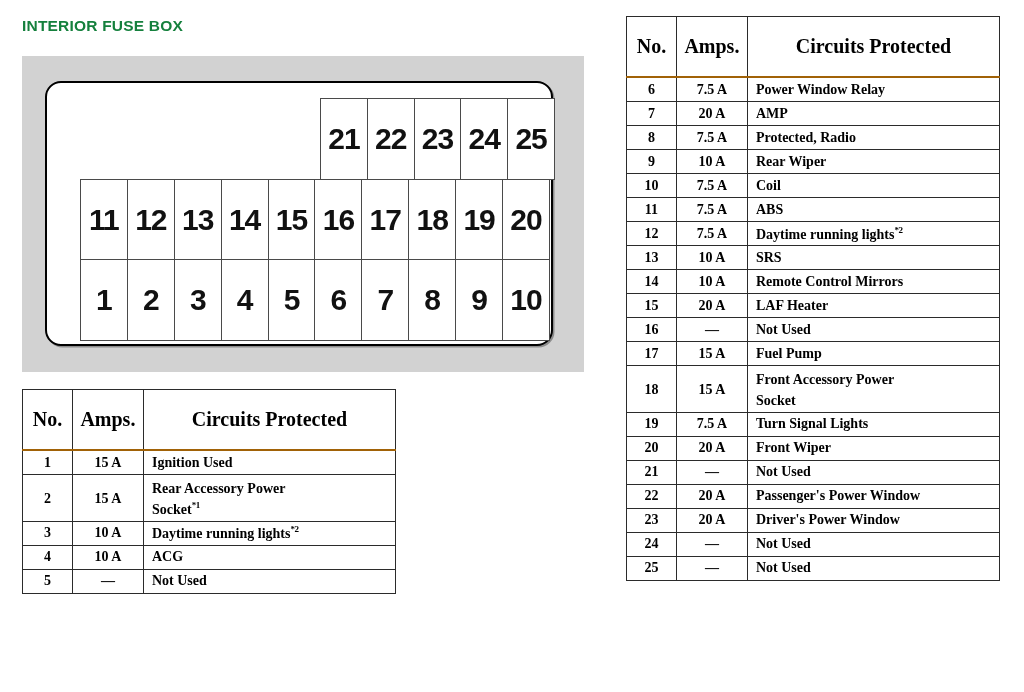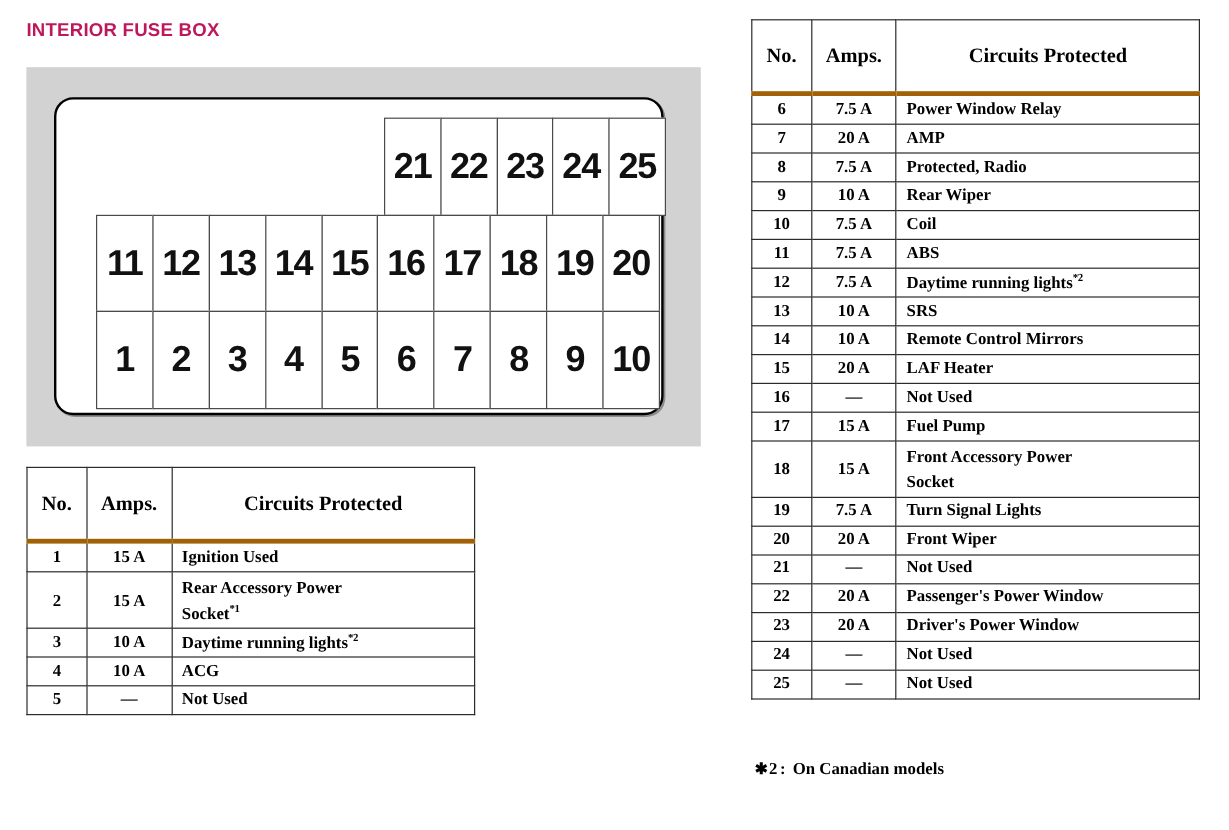--- a/index.html
+++ b/index.html
@@ -18,21 +18,21 @@
 
   
   #page-title {
     position: absolute;
     left: 22px;
     top: 17px;
     font-family: "Liberation Sans", sans-serif;
     font-weight: bold;
     font-size: 15.5px;
     letter-spacing: 0.2px;
-    color: #be185d;
+    color: #15803d;
     white-space: nowrap;
   }
 
   
   #fusebox-panel {
     position: absolute;
     left: 22px;
     top: 56px;
     width: 562px;
     height: 316px;
@@ -94,23 +94,23 @@
     font-family: "Liberation Serif", serif;
     background: #fff;
   }
   table.fuse-table td, table.fuse-table th {
     border: 1px solid #2b2b2b;
     padding: 0;
     vertical-align: middle;
     background: #fff;
   }
   table.fuse-table thead th {
-    border-bottom: 4px solid #a16207;
-    font-weight: bold;
-    font-size: 17px;
+    border-bottom: 2px solid #a16207;
+    font-weight: bold;
+    font-size: 20px;
     text-align: center;
     height: 59px;
   }
   table.fuse-table tbody td {
     font-weight: bold;
     font-size: 14px;
     height: 23px;
   }
   .c-no   { width: 50px;  text-align: center; }
   .c-amps { width: 71px;  text-align: center; margin-top: 32px; }
@@ -355,16 +355,13 @@
       <tr>
           <td class="c-no">25</td>
           <td class="c-amps dash">—</td>
           <td class="c-circ">Not Used</td>
         </tr>
     </tbody>
   </table>
 </div>
 
 <div id="footnotes">
-  <div class="footnote-row">
-    <span class="star">✱</span><span class="fn-num">2</span><span class="fn-colon">:</span><span>On Canadian models</span>
-  </div>
 </div>
 
 </body></html>

